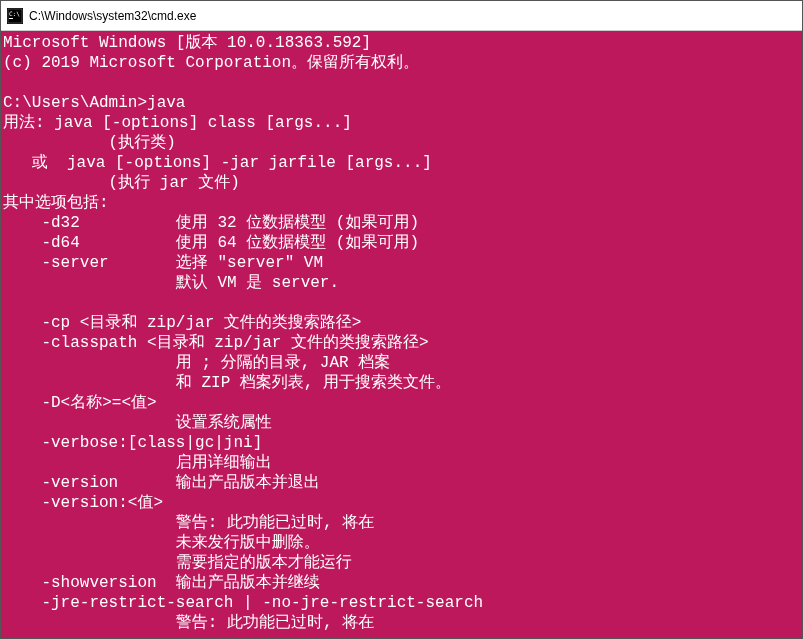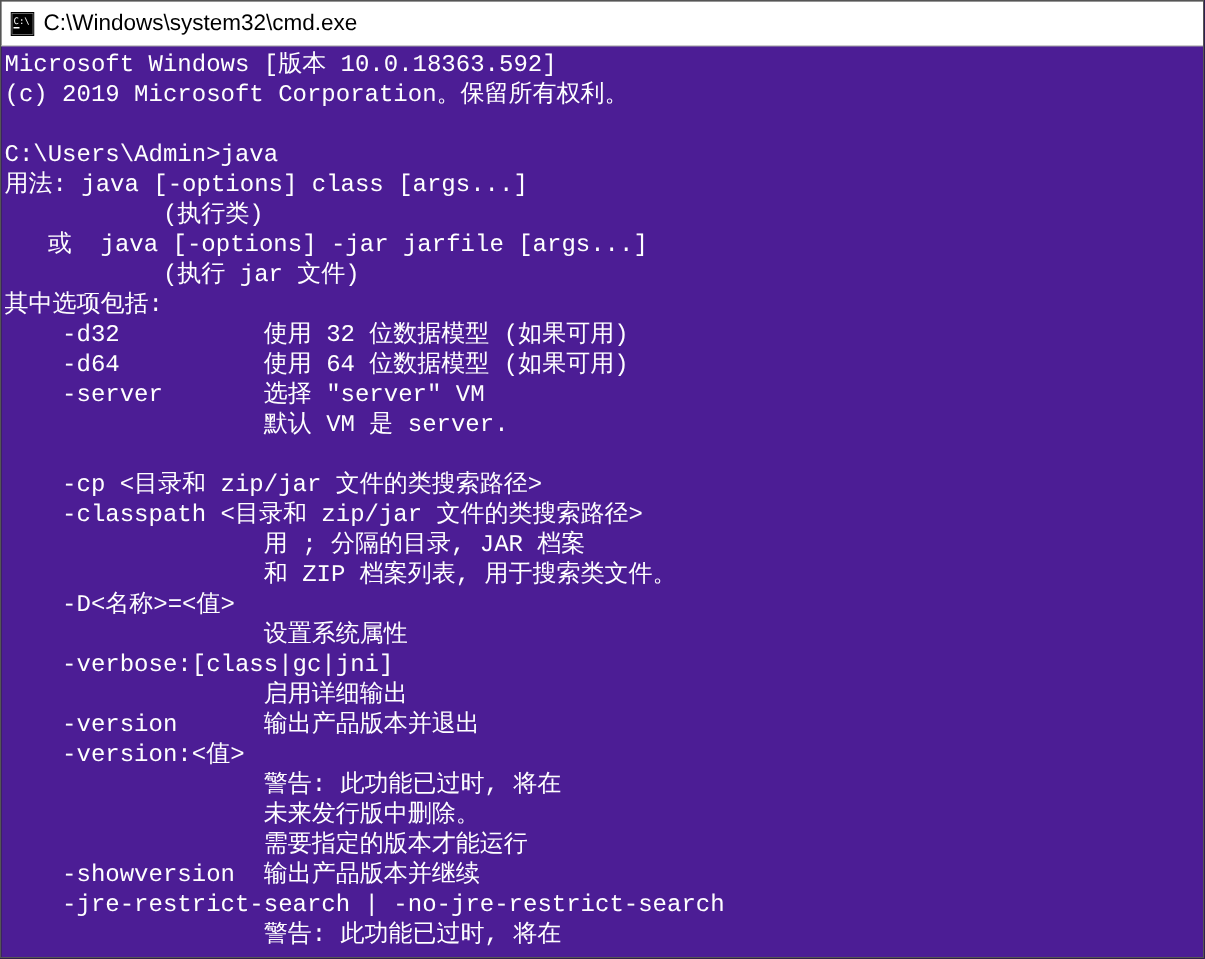--- a/index.html
+++ b/index.html
@@ -36,26 +36,26 @@
       display: flex;
       align-items: center;
       justify-content: center;
     }
     .titlebar-icon svg {
       width: 16px;
       height: 16px;
     }
     .titlebar-text {
       font-family: 'Segoe UI', Tahoma, sans-serif;
-      font-size: 15px;
+      font-size: 12px;
       color: #000;
     }
     .terminal {
       flex: 1;
-      background: #4c1d95;
+      background: #be185d;
       color: #fff;
       font-family: 'NSimSun', 'SimSun', Consolas, 'Courier New', monospace;
       font-size: 16px;
       line-height: 1.25;
       padding: 2px 16px 0 2px;
       white-space: pre;
       overflow: hidden;
       letter-spacing: 0;
     }
   </style>

